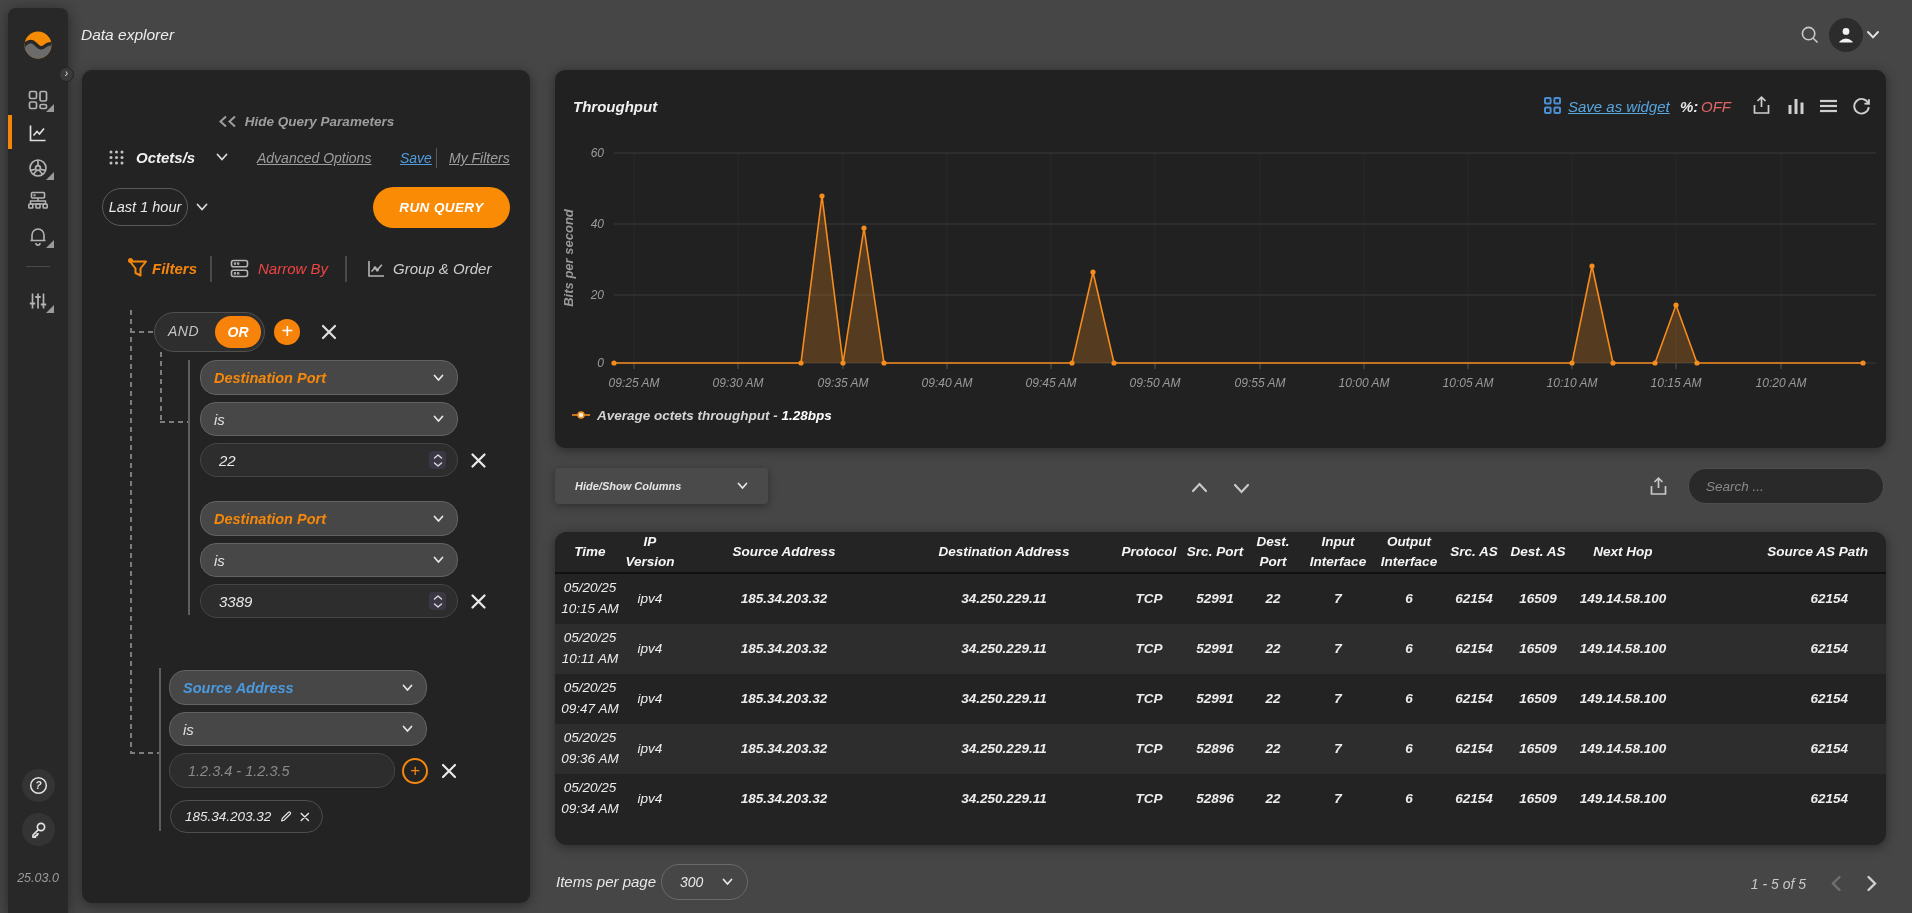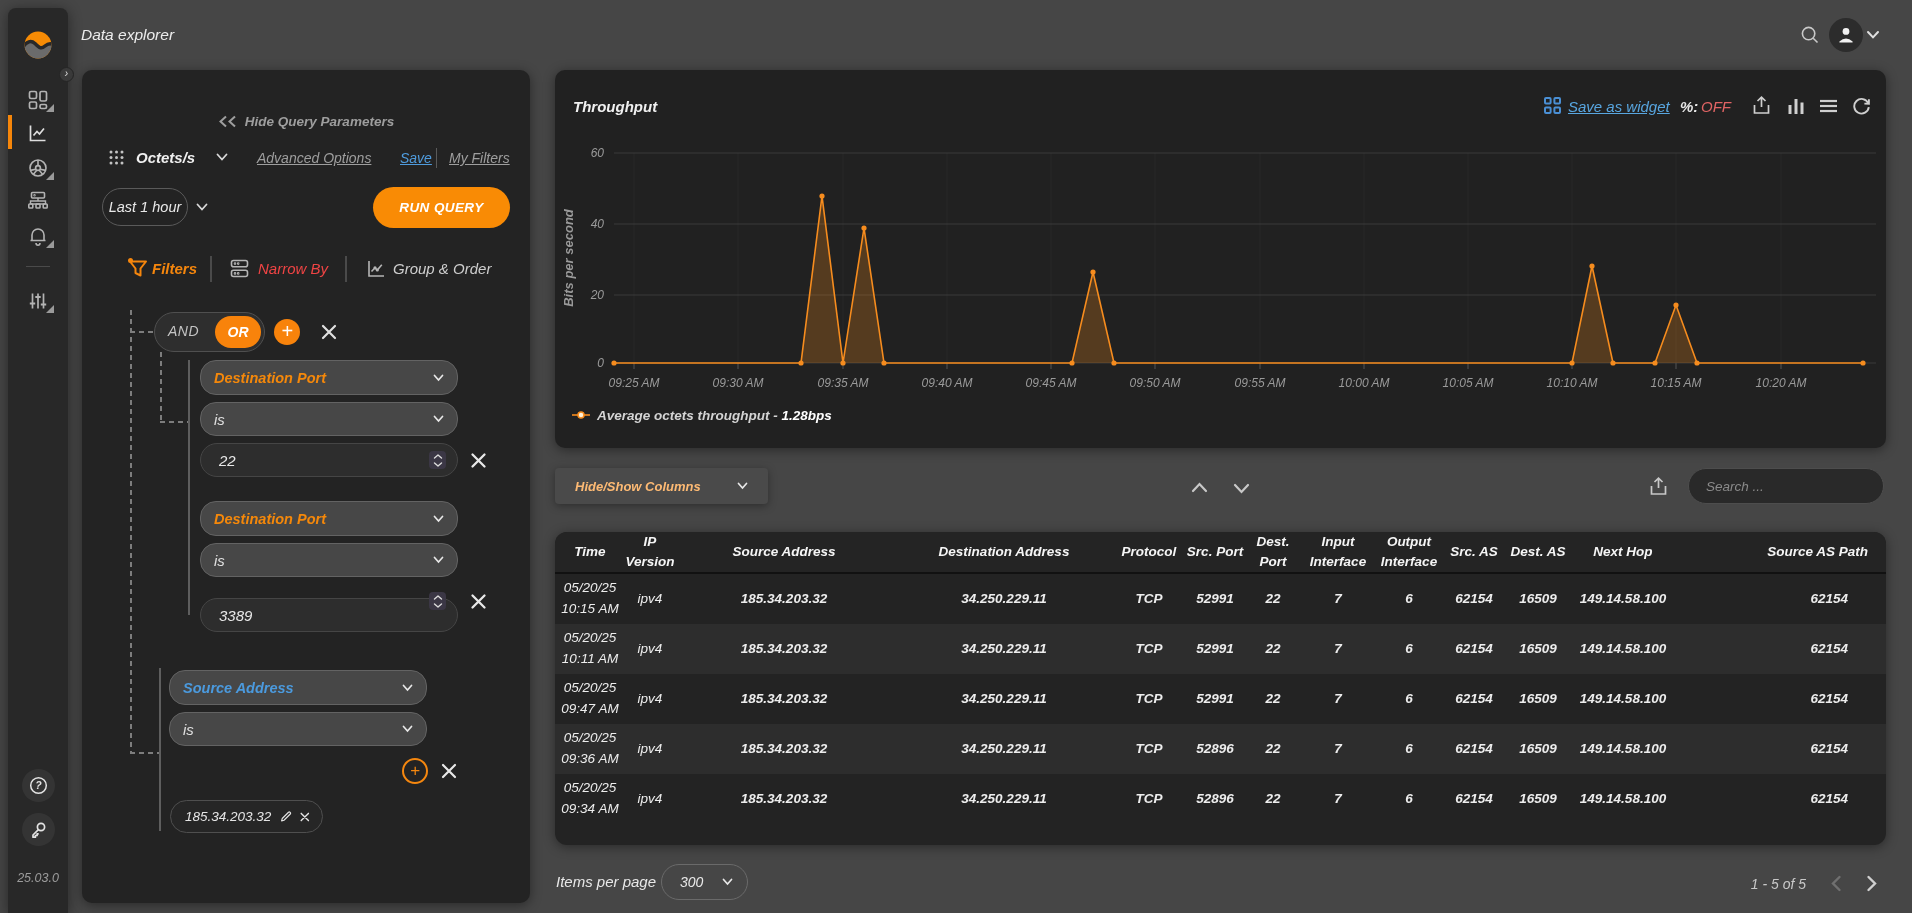--- a/index.html
+++ b/index.html
@@ -226,21 +226,21 @@
     <svg class="selcar" width="11" height="8" viewBox="0 0 11 8">
             <path d="M1.5 1.5 L5.5 6 L9.5 1.5" fill="none" stroke="#e8e8e8" stroke-width="1.7" stroke-linecap="round"></path>
           </svg>
         </div>
   <div class="sel" style="left:118px;top:473px;width:258px;height:34px;">
           <span style="font-size:15px;color:#e0e0e0;">is</span>
     <svg class="selcar" width="11" height="8" viewBox="0 0 11 8">
             <path d="M1.5 1.5 L5.5 6 L9.5 1.5" fill="none" stroke="#e8e8e8" stroke-width="1.7" stroke-linecap="round"></path>
           </svg>
         </div>
-  <div class="inp" style="left:118px;top:514px;width:258px;height:34px;margin-top:14px;">
+  <div class="inp" style="left:118px;top:514px;width:258px;height:34px;">
           <span style="font-size:15px;color:#e8e8e8;">3389</span>
         </div>
   <div class="abs" style="left:347px;top:522px;width:17px;height:18px;background:#3b3745;border-radius:4px;"></div>
   <svg class="abs" style="left:350.5px;top:524.5px;" width="10" height="13" viewBox="0 0 10 13">
           <path d="M1.5 4 L5 1 L8.5 4 M1.5 9 L5 12 L8.5 9" fill="none" stroke="#dcdcdc" stroke-width="1.4" stroke-linecap="round" stroke-linejoin="round"></path>
         </svg>
   <svg class="xbtn" style="left:388px;top:523px;" width="17" height="17" viewBox="0 0 17 17">
           <path d="M2.5 2.5 L14.5 14.5 M14.5 2.5 L2.5 14.5" stroke="#e8e8e8" stroke-width="2.3" stroke-linecap="round"></path>
         </svg>
 
@@ -248,20 +248,23 @@
           <span style="font-size:14.5px;font-weight:700;color:#4b9ade;">Source Address</span>
     <svg class="selcar" width="11" height="8" viewBox="0 0 11 8">
             <path d="M1.5 1.5 L5.5 6 L9.5 1.5" fill="none" stroke="#e8e8e8" stroke-width="1.7" stroke-linecap="round"></path>
           </svg>
         </div>
   <div class="sel" style="left:87px;top:642px;width:258px;height:34px;">
           <span style="font-size:15px;color:#e0e0e0;">is</span>
     <svg class="selcar" width="11" height="8" viewBox="0 0 11 8">
             <path d="M1.5 1.5 L5.5 6 L9.5 1.5" fill="none" stroke="#e8e8e8" stroke-width="1.7" stroke-linecap="round"></path>
           </svg>
+        </div>
+  <div class="inp" style="left:87px;top:683px;width:226px;height:35px;">
+          <span style="font-size:14.5px;color:#8a8a8a;">1.2.3.4 - 1.2.3.5</span>
         </div>
   <div class="abs" style="left:320px;top:688px;width:26px;height:26px;border-radius:50%;border:2px solid #f5870f;color:#f5870f;font-size:17px;line-height:21px;text-align:center;font-weight:400;">+</div>
   <svg class="xbtn" style="left:359px;top:693px;" width="16" height="16" viewBox="0 0 16 16">
           <path d="M2 2 L14 14 M14 2 L2 14" stroke="#e8e8e8" stroke-width="2.2" stroke-linecap="round"></path>
         </svg>
 
   <div class="abs" style="left:88px;top:730px;width:153px;height:33px;background:#262626;border:1px solid #4f4f4f;border-radius:17px;display:flex;align-items:center;padding:0 12px 0 14px;">
     <span style="font-size:13.5px;color:#e5e5e5;">185.34.203.32</span>
     <svg style="margin-left:9px;" width="15" height="15" viewBox="0 0 15 15">
             <path d="M2 13 L2.8 10 L10.6 2.2 a1.3,1.3 0 0 1 1.9 0 l0.3 0.3 a1.3,1.3 0 0 1 0 1.9 L5 12.2 Z" fill="none" stroke="#e5e5e5" stroke-width="1.4" stroke-linejoin="round"></path>
@@ -385,21 +388,21 @@
     </g>
     <g>
             <line x1="17" y1="345" x2="35" y2="345" stroke="#f68c1e" stroke-width="1.6"></line>
             <circle cx="26" cy="345" r="3" fill="#fdf0da" stroke="#f68c1e" stroke-width="1.5"></circle>
           </g>
     <text x="42" y="350" font-family="Liberation Sans" font-size="13.5" font-weight="bold" fill="#d4d4d4">Average octets throughput - <tspan fill="#ffffff">1.28bps</tspan></text>
   </svg>
 </div>
 
 <div class="abs" style="left:555px;top:468px;width:213px;height:36px;background:#4a4a4a;border-radius:4px;display:flex;align-items:center;padding:0 20px;justify-content:space-between;box-shadow:0 2px 8px rgba(0,0,0,0.35);">
-  <span style="font-size:13px;font-weight:700;color:#fdba74;text-align:center;">Hide/Show Columns</span>
+  <span style="font-size:11px;font-weight:700;color:#e5e5e5;text-align:center;">Hide/Show Columns</span>
   <svg width="11" height="8" viewBox="0 0 11 8">
           <path d="M1.5 1.5 L5.5 6 L9.5 1.5" fill="none" stroke="#e8e8e8" stroke-width="1.7" stroke-linecap="round"></path>
         </svg>
 </div>
 <svg class="abs" style="left:1191px;top:481px;" width="17" height="12" viewBox="0 0 17 12">
         <path d="M2 10 L8.5 3 L15 10" fill="none" stroke="#c8c8c8" stroke-width="2.2" stroke-linecap="round"></path>
       </svg>
 <svg class="abs" style="left:1233px;top:483px;" width="17" height="12" viewBox="0 0 17 12">
         <path d="M2 2 L8.5 9 L15 2" fill="none" stroke="#c8c8c8" stroke-width="2.2" stroke-linecap="round"></path>
       </svg>

